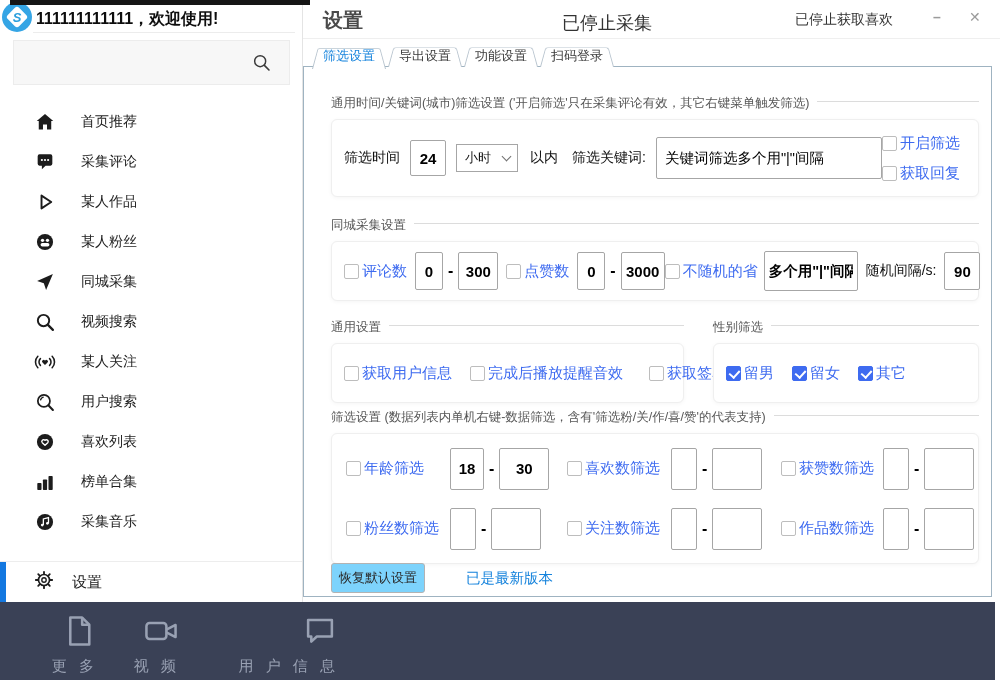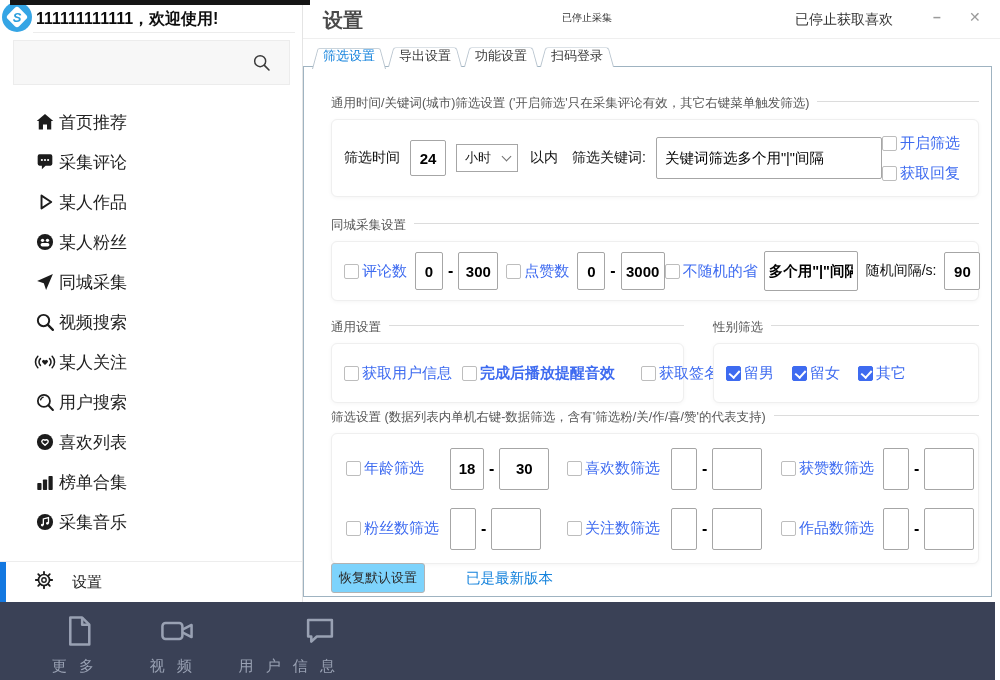--- a/index.html
+++ b/index.html
@@ -15,38 +15,38 @@
   .logo { position:absolute; left:2px; top:2px; width:30px; height:30px; border-radius:50%; background:#35a5e5; z-index:5; }
   .logo-diamond { position:absolute; left:7px; top:7px; width:16px; height:16px; background:#fff; transform:rotate(45deg); border-radius:3px; }
   .logo-s { position:absolute; left:0; top:0; width:30px; height:30px; display:flex; align-items:center; justify-content:center; color:#2b9fdd; font-weight:bold; font-style:italic; font-size:13px; }
   .welcome { position:absolute; left:36px; top:9px; font-size:16px; font-weight:bold; color:#0d0d0d; white-space:nowrap; }
   .welcome-divider { position:absolute; left:33px; top:32px; width:262px; border-top:1px solid #ececec; }
   .search-box { position:absolute; left:13px; top:40px; width:277px; height:45px; background:#f7f7f7; border:1px solid #ececec; }
   .search-box svg { position:absolute; right:16px; top:11px; }
   .menu { position:absolute; left:0; top:102px; width:100%; list-style:none; }
   .menu-item { height:40px; display:flex; align-items:center; padding-left:33px; cursor:default; }
   .menu-item .mi-icon { width:24px; height:24px; display:flex; align-items:center; justify-content:center; }
-  .menu-item .mi-label { margin-left:2px; font-size:17px; color:#222; }
+  .menu-item .mi-label { margin-left:24px; font-size:14px; color:#222; }
   .settings-item { position:absolute; left:0; top:561px; width:100%; height:41px; border-top:1px solid #ededed; display:flex; align-items:center; padding-left:33px; background:#fff; }
   .settings-item::before { content:""; position:absolute; left:0; top:0; width:6px; height:100%; background:#1478e0; }
   .settings-item .mi-label { margin-left:17px; font-size:15px; color:#222; }
 
   
   .bottom-bar { position:absolute; left:0; top:602px; width:995px; height:78px; background:#3a4156; z-index:1; }
   .bb-item { position:absolute; top:10px; text-align:right; color:#99a1b3; }
   .bb-item .bb-label { display:block; margin-top:3px; font-size:15px; letter-spacing:4px; white-space:nowrap; }
   .bb-more { left:28px; width:70px; }
-  .bb-video { left:124px; width:72px; }
+  .bb-video { left:108px; width:72px; }
   .bb-user { left:229px; width:110px; }
 
   
   .main { position:absolute; left:303px; top:0; width:697px; height:602px; background:#fff; }
   .main-header { position:relative; height:39px; border-bottom:1px solid #efefef; }
   .page-title { position:absolute; left:20px; top:7px; font-size:20px; font-weight:bold; color:#4a4a4a; }
-  .status-collect { position:absolute; left:259px; top:11px; font-size:10px; color:#333; }
+  .status-collect { position:absolute; left:259px; top:11px; font-size:18px; color:#333; }
   .status-likes { position:absolute; left:492px; top:11px; font-size:14px; color:#333; }
   .win-btn { position:absolute; top:9px; font-size:14px; color:#9b9b9b; cursor:default; }
   .win-min { left:630px; font-weight:bold; }
   .win-close { left:666px; }
 
   
   .tabbar { position:absolute; left:9px; top:44px; height:23px; display:flex; z-index:3; }
   .tab { position:relative; padding:3px 11px 2px; font-size:13px; color:#3c3c3c; margin-right:2px; cursor:default; }
   .tab::before { content:""; position:absolute; inset:0; background:#fff; border:1px solid #b9c5cf; border-bottom:none; border-radius:3px 3px 0 0; transform:perspective(7px) rotateX(3deg); transform-origin:bottom; }
   .tab .tab-label { position:relative; }
@@ -332,21 +332,21 @@
     </div>
 
     <div class="group g3a">
       <div class="group-line"></div>
       <span class="group-legend">通用设置</span>
       <div class="card">
         <span class="cb">
           <span class="box"></span>
           <span class="cb-label">获取用户信息</span>
         </span>
-        <span class="cb" style="margin-left:10px;font-weight:bold;">
+        <span class="cb" style="margin-left:18px;">
           <span class="box"></span>
           <span class="cb-label">完成后播放提醒音效</span>
         </span>
         <span class="cb" style="margin-left:26px;">
           <span class="box"></span>
           <span class="cb-label">获取签名含联系方式</span>
         </span>
       </div>
     </div>
 

